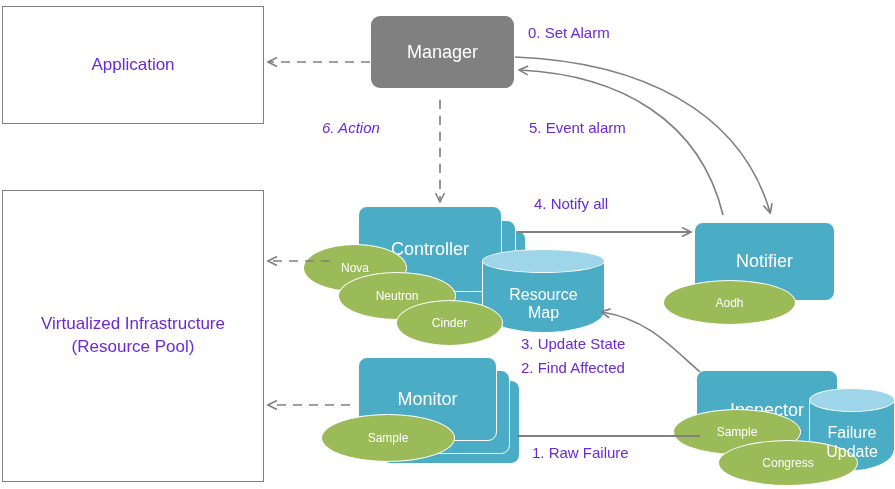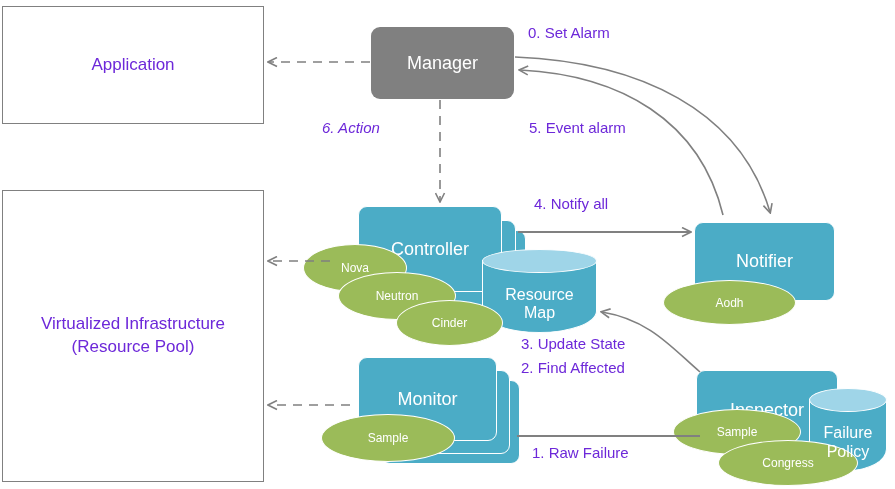--- a/index.html
+++ b/index.html
@@ -33,21 +33,21 @@
     position:absolute;
     background:#4BACC6;
     border-radius:9px;
     border:1.5px solid #ffffff;
     box-sizing:border-box;
   }
   .tealbox.front{
     display:flex;align-items:center;justify-content:center;
     color:#ffffff;font-size:18px;
   }
-  .cyl{ position:absolute; }
+  .cyl{ position:absolute;padding-left:8px; }
   .cyl .body{
     position:absolute;left:0;right:0;bottom:0;top:11px;
     background:#4BACC6;
     border:1.5px solid #ffffff;
     border-top:none;
     border-radius:0 0 50% 50% / 0 0 22px 22px;
     box-sizing:border-box;
   }
   .cyl .top{
     position:absolute;left:0;top:0;right:0;height:24px;
@@ -92,21 +92,21 @@
     <span>Application</span>
   </div>
 
   <div class="plainbox" style="left:2px;top:190px;width:262px;height:292px;">
     <span>
       <span>Virtualized  Infrastructure</span><br>
       <span>(Resource Pool)</span>
     </span>
   </div>
 
-  <div class="mgrbox" style="left:371px;top:27px;width:143px;height:72px;">
+  <div class="mgrbox" style="left:371px;top:16px;width:143px;height:72px;">
     <span>Manager</span>
   </div>
 
   <div class="tealbox" style="left:382px;top:230px;width:144px;height:86px;"></div>
   <div class="tealbox" style="left:372px;top:220px;width:144px;height:86px;"></div>
   <div class="tealbox front" style="left:358px;top:206px;width:144px;height:86px;">
     <span>Controller</span>
   </div>
 
   <div class="cyl" style="left:482px;top:249px;width:115px;height:84px;">
@@ -148,21 +148,21 @@
 
   <div class="tealbox front" style="left:696px;top:370px;width:142px;height:80px;">
     <span>Inspector</span>
   </div>
   <div class="cyl" style="left:809px;top:388px;width:78px;height:83px;">
     <div class="body"></div>
     <div class="top"></div>
     <div class="lbl">
       <span>
         <span>Failure</span><br>
-        <span>Policy</span>
+        <span>Update</span>
       </span>
     </div>
   </div>
   <div class="ell" style="left:673px;top:409px;width:128px;height:46px;">
     <span>Sample</span>
   </div>
   <div class="ell" style="left:718px;top:440px;width:140px;height:46px;">
     <span>Congress</span>
   </div>
 

